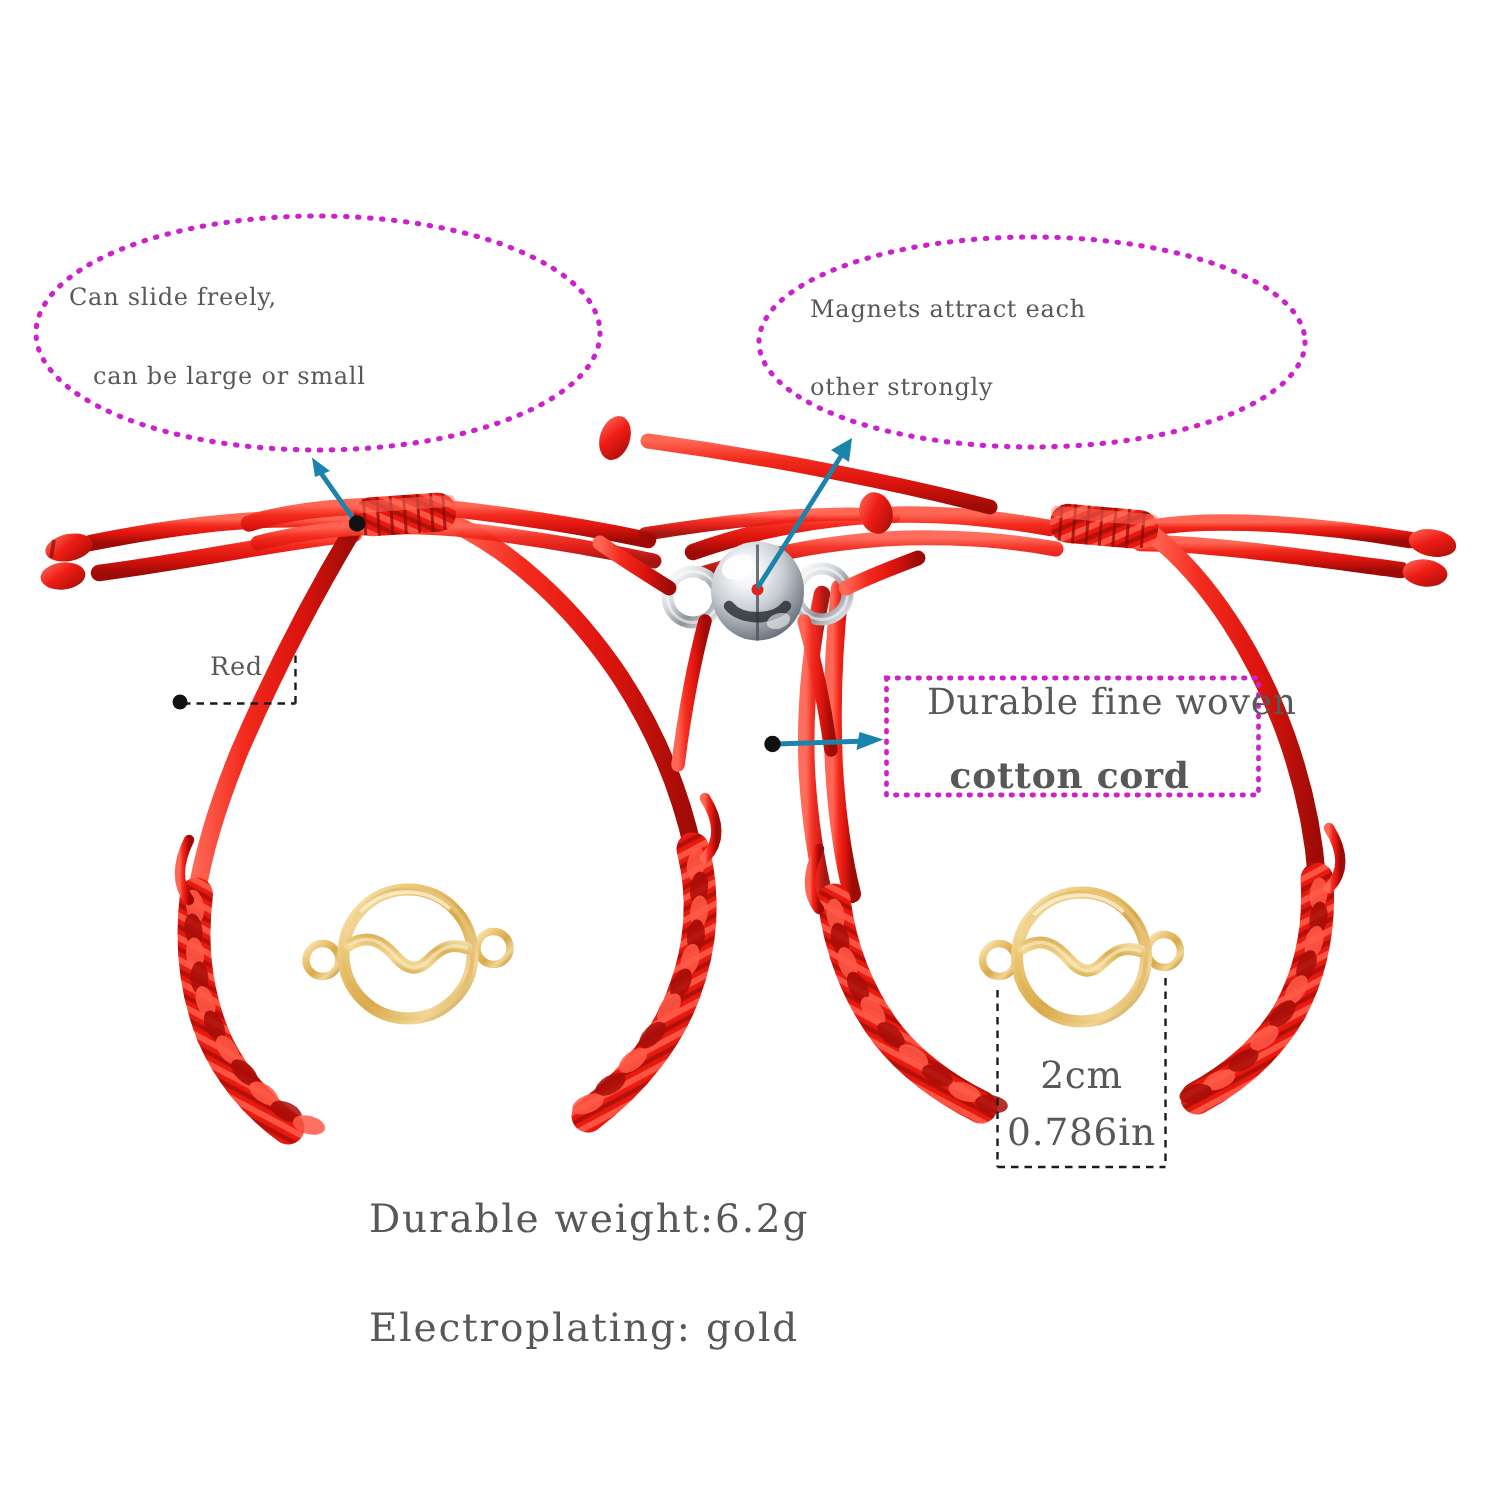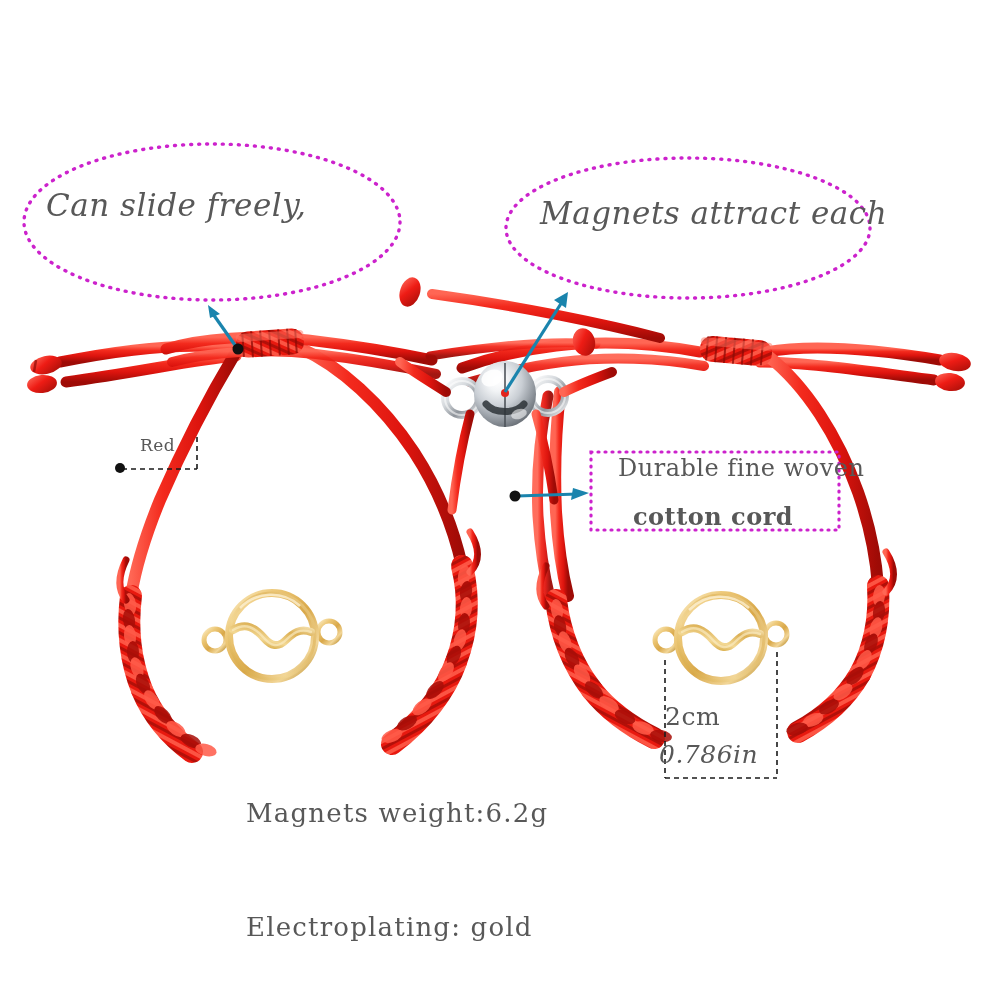--- a/index.html
+++ b/index.html
@@ -29,37 +29,36 @@
 
   
   .callout-text {
     position: absolute;
     color: #585858;
     font-family: "DejaVu Serif", "Liberation Serif", serif;
     white-space: nowrap;
     letter-spacing: 0.5px;
   }
   .ellipse-line {
-    font-size: 31px;
-    line-height: 1;
-    font-style: italic;
+    font-size: 16px;
+    line-height: 1;
   }
   .box-line {
     font-size: 24px;
     line-height: 1;
     margin-left: 21px;
   }
   .red-label {
     font-size: 17px;
     line-height: 1;
   }
   .dim-line {
     font-size: 25px;
     line-height: 1;
-    text-align: left;
+    text-align: center;
   }
   .spec-line {
     font-size: 26px;
     line-height: 1;
     letter-spacing: 1.2px;
   }
 </style>
 </head>
 <body>
 
@@ -364,27 +363,29 @@
     <g>
       <path d="M665,660 L665,778" stroke="#1a1a1a" stroke-width="1.6" stroke-dasharray="5 4" fill="none"></path>
       <path d="M777,652 L777,778" stroke="#1a1a1a" stroke-width="1.6" stroke-dasharray="5 4" fill="none"></path>
       <path d="M665,778 L777,778" stroke="#1a1a1a" stroke-width="1.6" stroke-dasharray="5 4" fill="none"></path>
     </g>
   </svg>
 
   <div class="layer" id="text-layer">
 
     <div class="callout-text ellipse-line" style="left:46px; top:190px;">Can slide freely,</div>
+    <div class="callout-text ellipse-line" style="left:62px; top:243px;">can be large or small</div>
 
     <div class="callout-text ellipse-line" style="left:540px; top:198px;text-align:right;">Magnets attract each</div>
+    <div class="callout-text ellipse-line" style="left:540px; top:250px;">other strongly</div>
 
     <div class="callout-text box-line" style="left:597px; top:456px;">Durable fine woven</div>
     <div class="callout-text box-line" style="left:612px; top:505px;font-weight:bold;">cotton cord</div>
 
     <div class="callout-text red-label" style="left:140px; top:437px;">Red</div>
 
     <div class="callout-text dim-line" style="left:665px; top:704px; width:112px;">2cm</div>
-    <div class="callout-text dim-line" style="left:659px; top:742px; width:124px;font-style:italic;">0.786in</div>
-
-    <div class="callout-text spec-line" style="left:246px; top:800px;">Magnets weight:6.2g</div>
-    <div class="callout-text spec-line" style="left:246px; top:914px;">Electroplating: gold</div>
+    <div class="callout-text dim-line" style="left:659px; top:742px; width:124px;">0.786in</div>
+
+    <div class="callout-text spec-line" style="left:246px; top:800px;">Durable weight:6.2g</div>
+    <div class="callout-text spec-line" style="left:246px; top:873px;">Electroplating: gold</div>
   </div>
 </div>
 
 </body></html>

